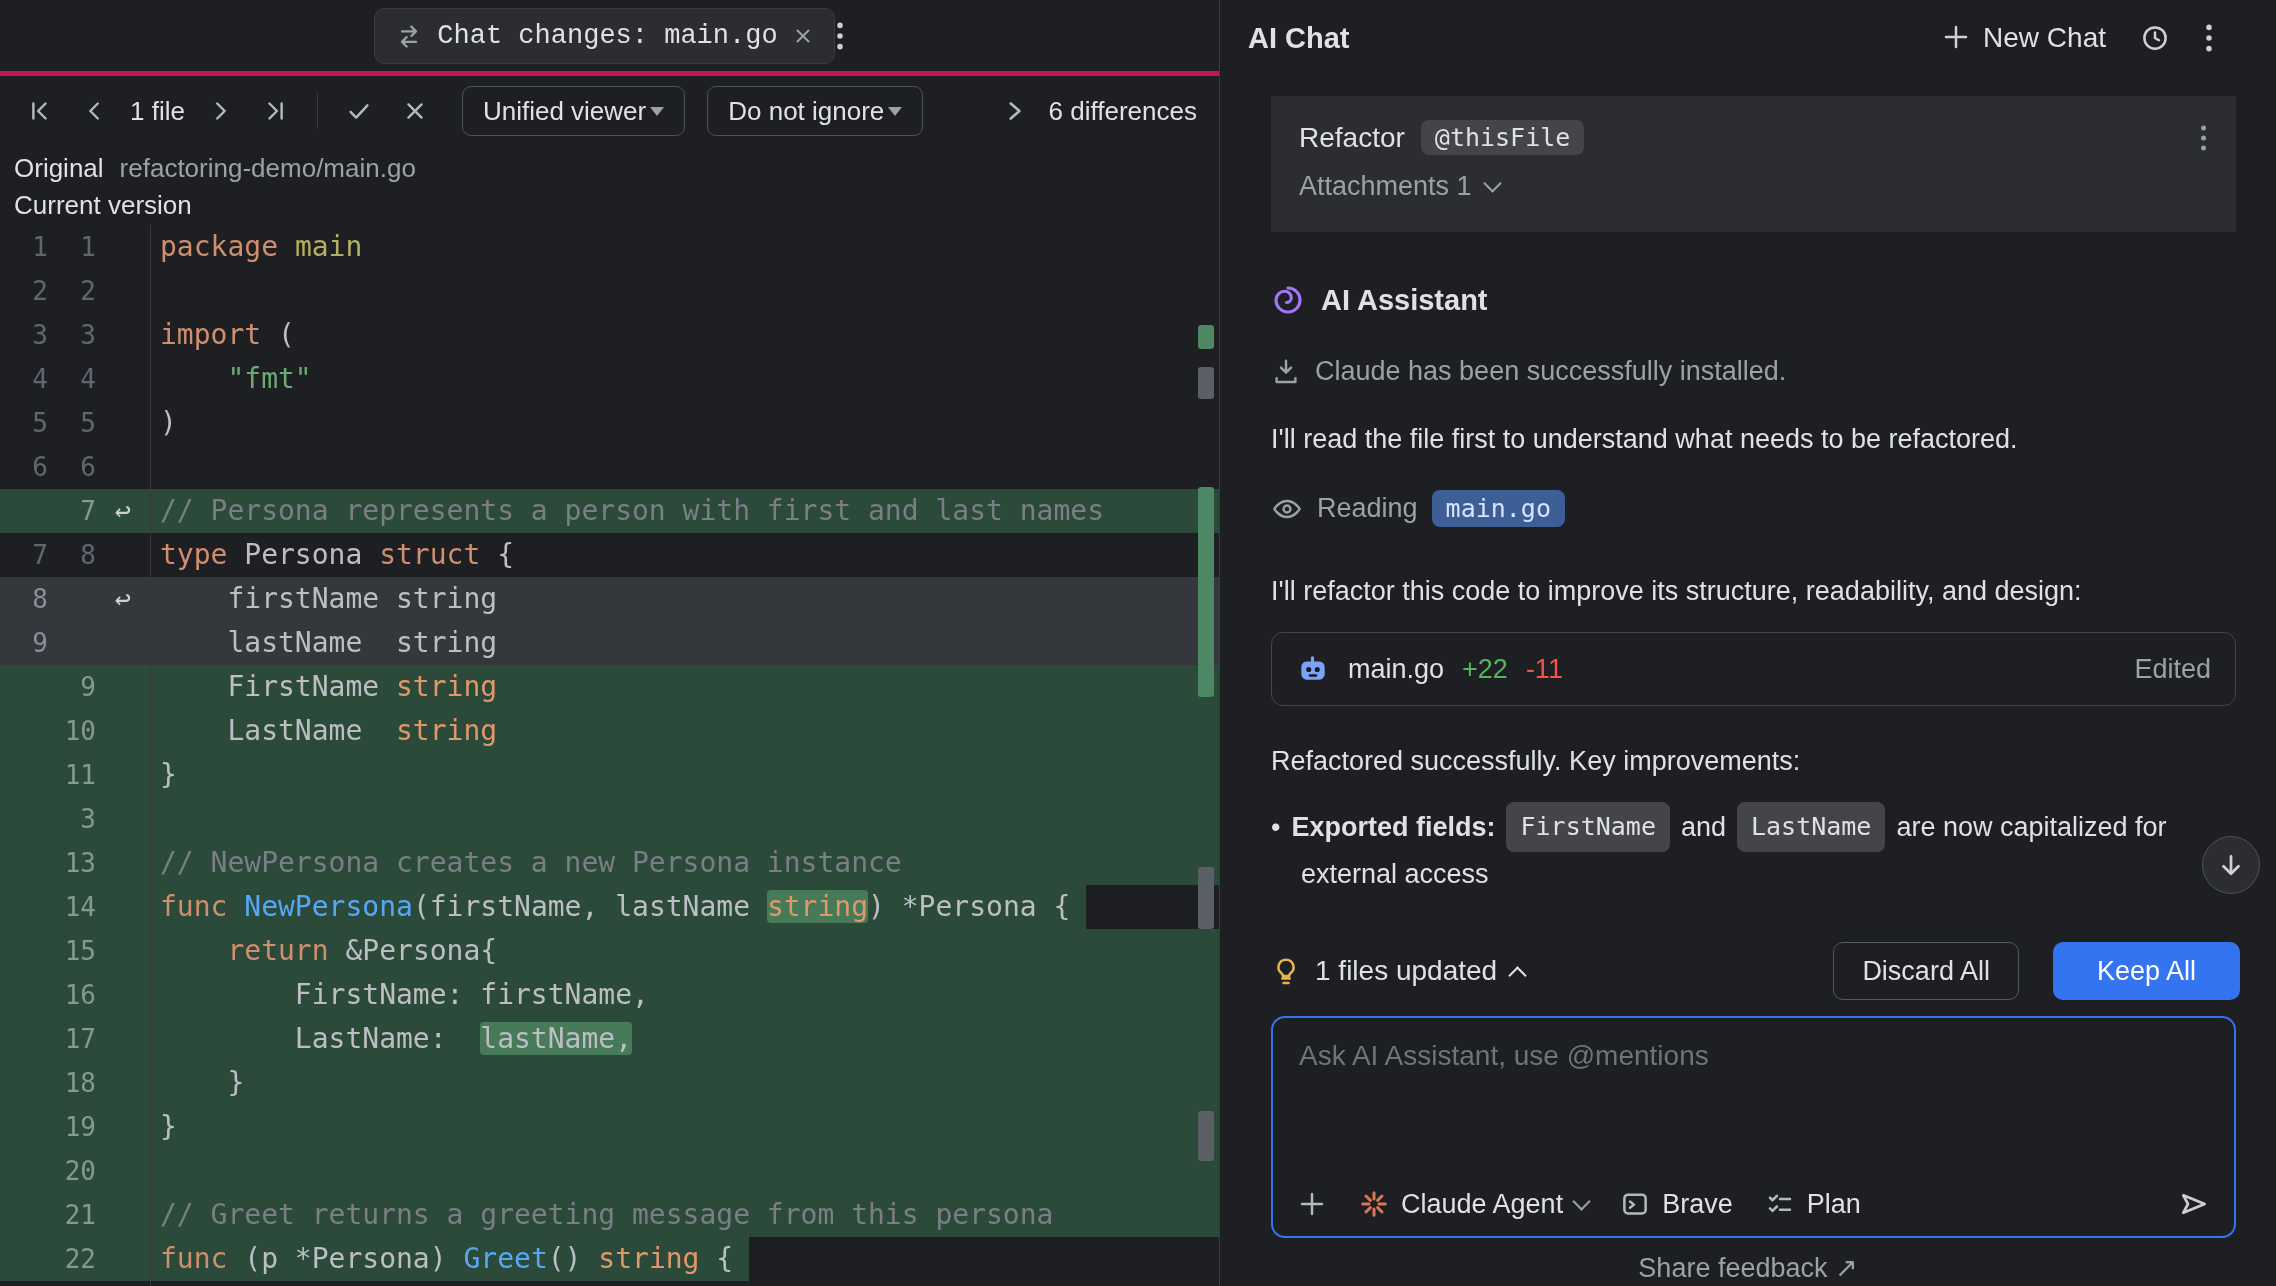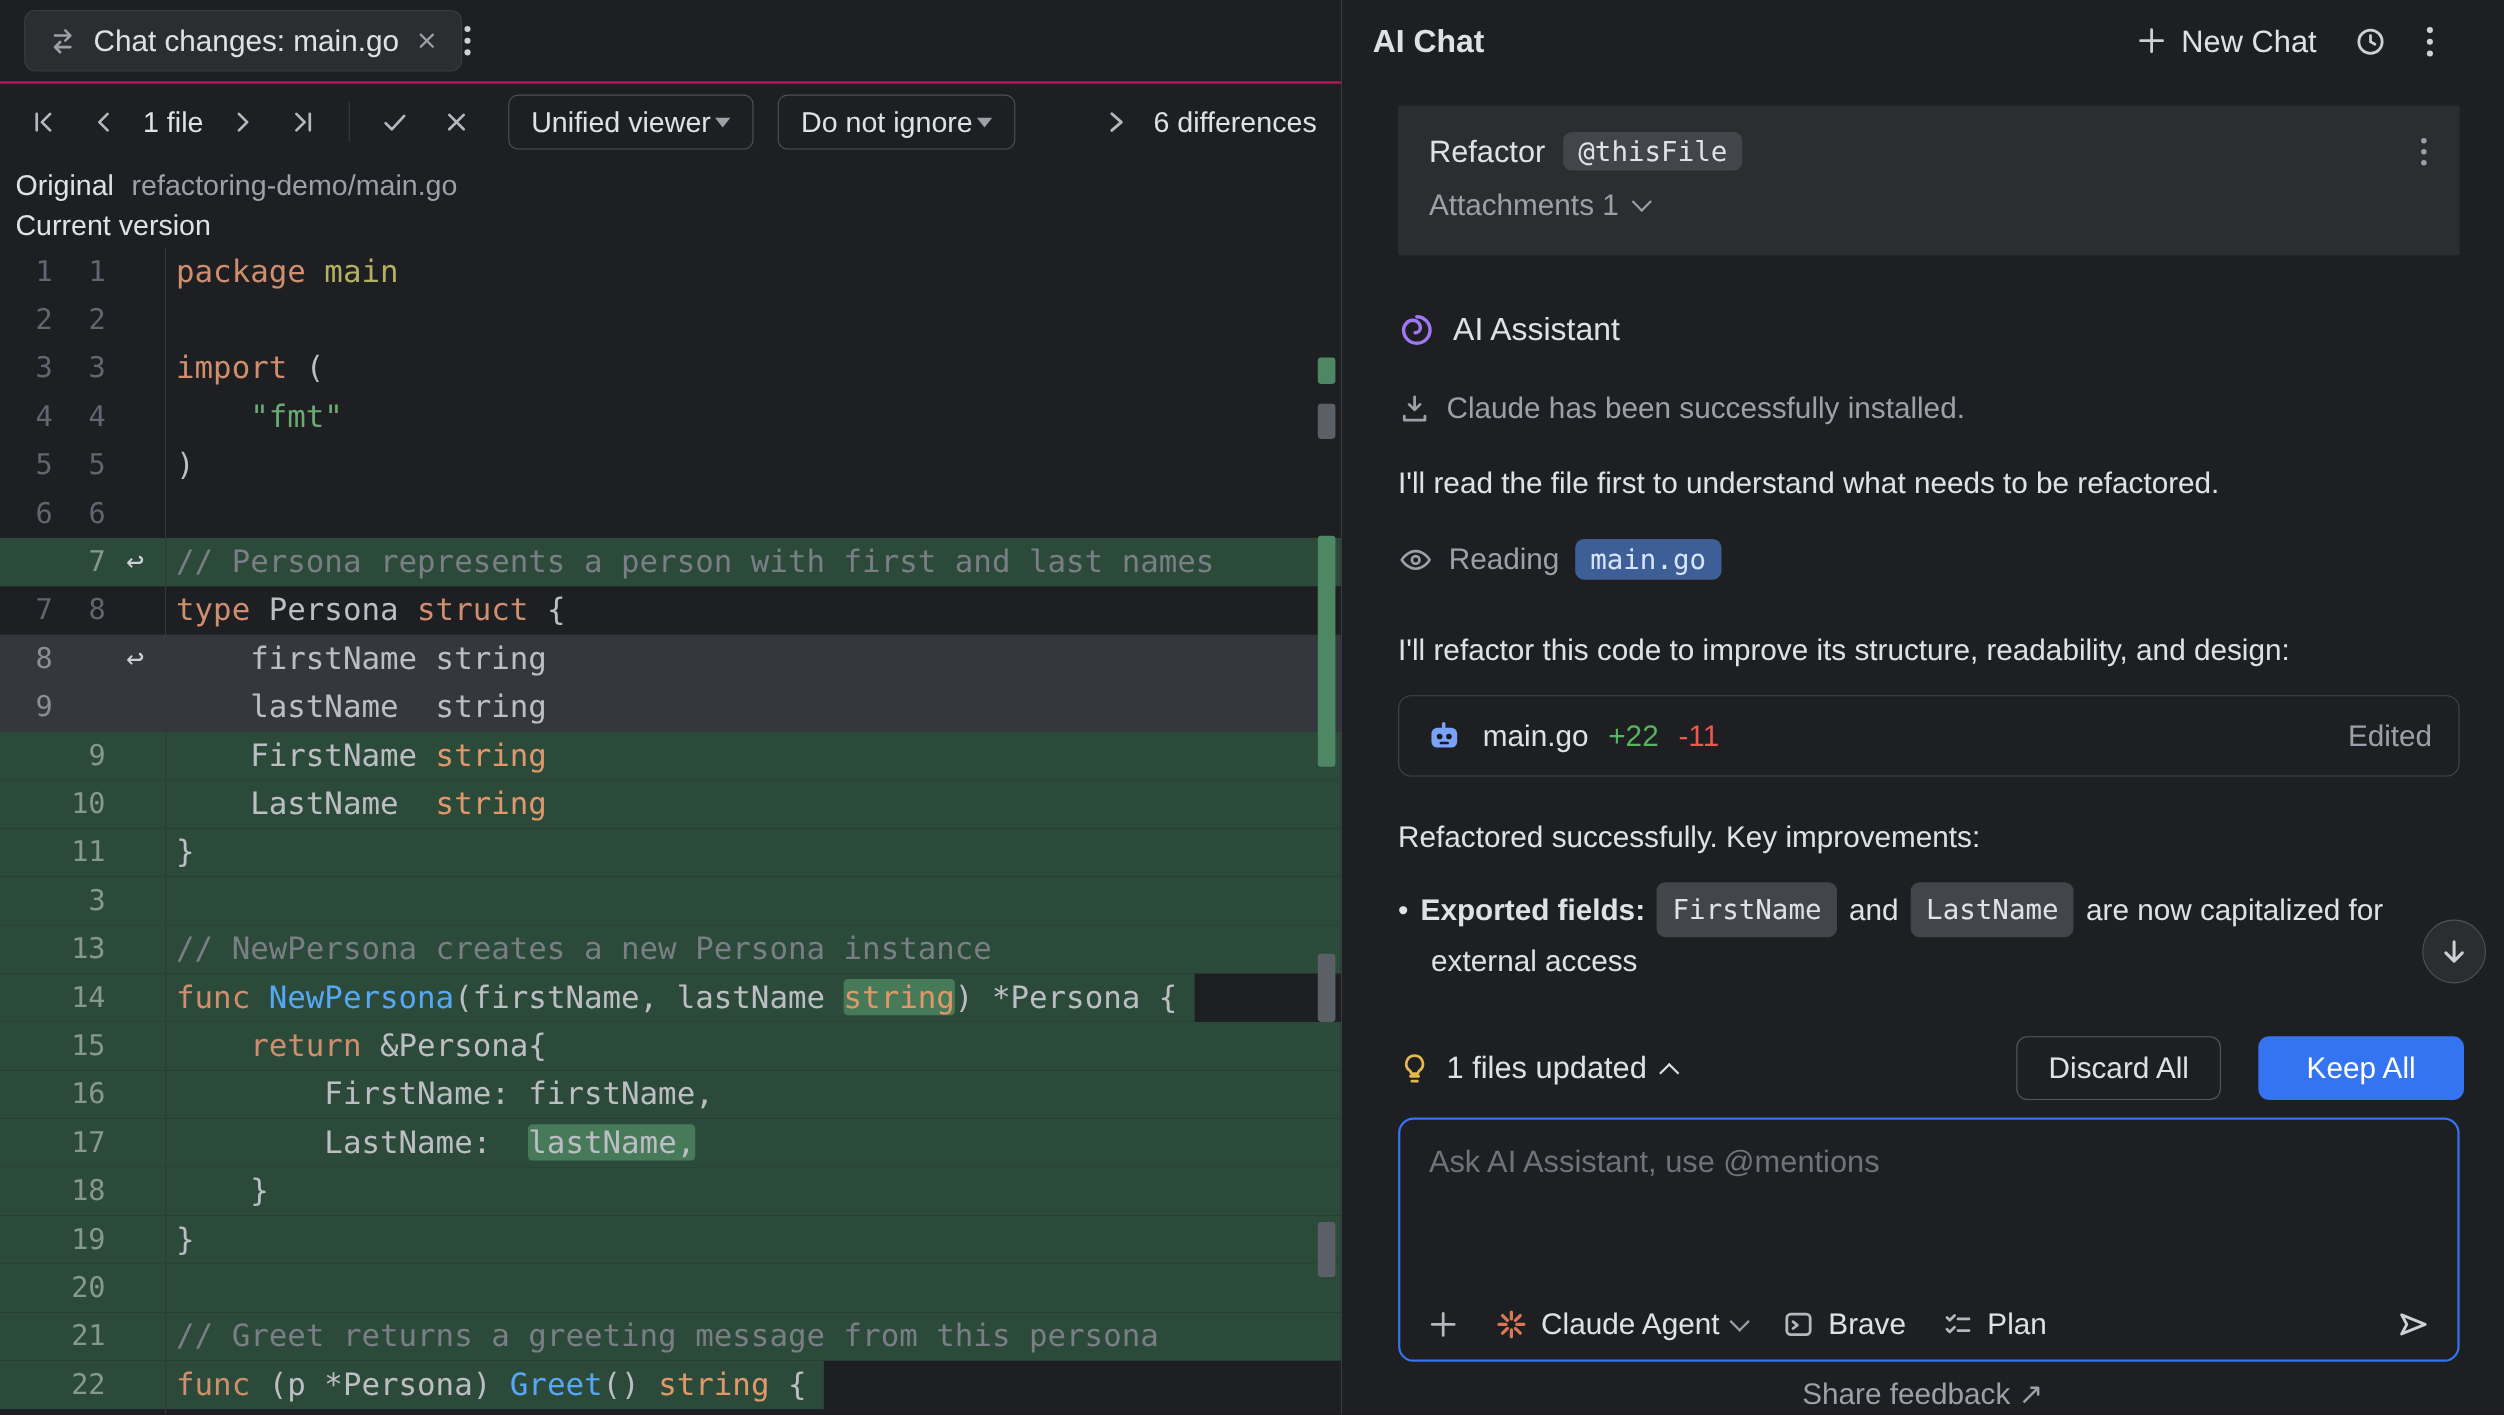--- a/index.html
+++ b/index.html
@@ -2,21 +2,21 @@
 <html><head>
 <meta charset="utf-8">
 <style>
   *{margin:0;padding:0;box-sizing:border-box;}
   html,body{width:2276px;height:1286px;overflow:hidden;}
   body{background:#1e1f22;color:#dfe1e5;font-family:"Liberation Sans","DejaVu Sans",sans-serif;}
   #app{display:flex;width:2276px;height:1286px;}
 
   
   .left-panel{width:1220px;flex:0 0 1220px;position:relative;border-right:1px solid #393b40;display:flex;flex-direction:column;background:#1e1f22;}
-  .tabbar{height:76px;flex:0 0 76px;display:flex;align-items:center;justify-content:flex-start;padding:0 22px;border-bottom:2px solid #be185d;}
+  .tabbar{height:76px;flex:0 0 76px;display:flex;align-items:center;justify-content:center;padding:0 22px;border-bottom:5px solid #be185d;font-family:Liberation Mono, monospace;}
   .tab{display:flex;align-items:center;gap:14px;background:#2b2d30;border:1px solid #393b40;border-radius:10px;height:56px;padding:0 20px;font-size:27px;color:#dfe1e5;}
   .toolbar{height:70px;flex:0 0 70px;display:flex;align-items:center;gap:6px;padding:0 14px;}
   .tool-icon{width:50px;height:50px;display:flex;align-items:center;justify-content:center;border-radius:8px;}
   .file-count{font-size:26px;margin:0 4px;color:#dfe1e5;}
   .sep{width:1px;height:36px;background:#393b40;margin:0 10px;}
   .dropdown{display:flex;align-items:center;gap:4px;height:50px;border:1px solid #4e5157;border-radius:9px;padding:0 20px;font-size:26px;margin-left:16px;color:#dfe1e5;}
   .dd-arrow{border-left:7px solid transparent;border-right:7px solid transparent;border-top:9px solid #9da0a8;}
   .diff-count{margin-left:auto;display:flex;align-items:center;gap:22px;font-size:26px;margin-right:8px;}
   .file-labels{flex:0 0 79px;padding:4px 14px 0;font-size:26px;line-height:37px;}
   .orig-path{color:#9da0a8;margin-left:16px;}
@@ -53,21 +53,21 @@
 
   .user-card{position:absolute;left:51px;width:965px;top:96px;height:136px;background:#2b2d30;border-radius:2px;padding:24px 28px;}
   .uc-row1{display:flex;align-items:center;gap:16px;font-size:28px;}
   .chip{font-family:"DejaVu Sans Mono",monospace;background:#43454a;border-radius:8px;padding:3px 14px;font-size:25px;color:#dfe1e5;}
   .uc-kebab{margin-left:auto;}
   .uc-row2{margin-top:16px;color:#9da0a8;font-size:27px;display:flex;align-items:center;gap:14px;}
   .chev{width:13px;height:13px;border-right:2.5px solid #9da0a8;border-bottom:2.5px solid #9da0a8;display:inline-block;}
   .chev.down{transform:rotate(45deg);margin-top:-6px;}
   .chev.up{transform:rotate(-135deg);margin-top:8px;border-color:#dfe1e5;}
 
-  .assistant-row{position:absolute;left:51px;top:283px;display:flex;align-items:center;gap:16px;font-size:29px;font-weight:normal;}
+  .assistant-row{position:absolute;left:51px;top:283px;display:flex;align-items:center;gap:16px;font-size:29px;font-weight:bold;}
   .install-row{position:absolute;left:51px;top:356px;display:flex;align-items:center;gap:14px;color:#9da0a8;font-size:27px;}
   .chat-msg{position:absolute;left:51px;font-size:27px;white-space:nowrap;color:#dfe1e5;}
   .reading-row{position:absolute;left:51px;top:490px;display:flex;align-items:center;gap:14px;color:#9da0a8;font-size:27px;}
   .file-chip-blue{font-family:"DejaVu Sans Mono",monospace;background:#3e5f96;color:#d6e4ff;border-radius:8px;padding:4px 14px;font-size:25px;}
 
   .edit-card{position:absolute;left:51px;top:632px;width:965px;height:74px;border:1px solid #43454a;border-radius:12px;display:flex;align-items:center;padding:0 24px;gap:18px;font-size:27px;}
   .plus-green{color:#57b45f;}
   .minus-red{color:#f0564b;}
   .edited{margin-left:auto;color:#9da0a8;}
 

